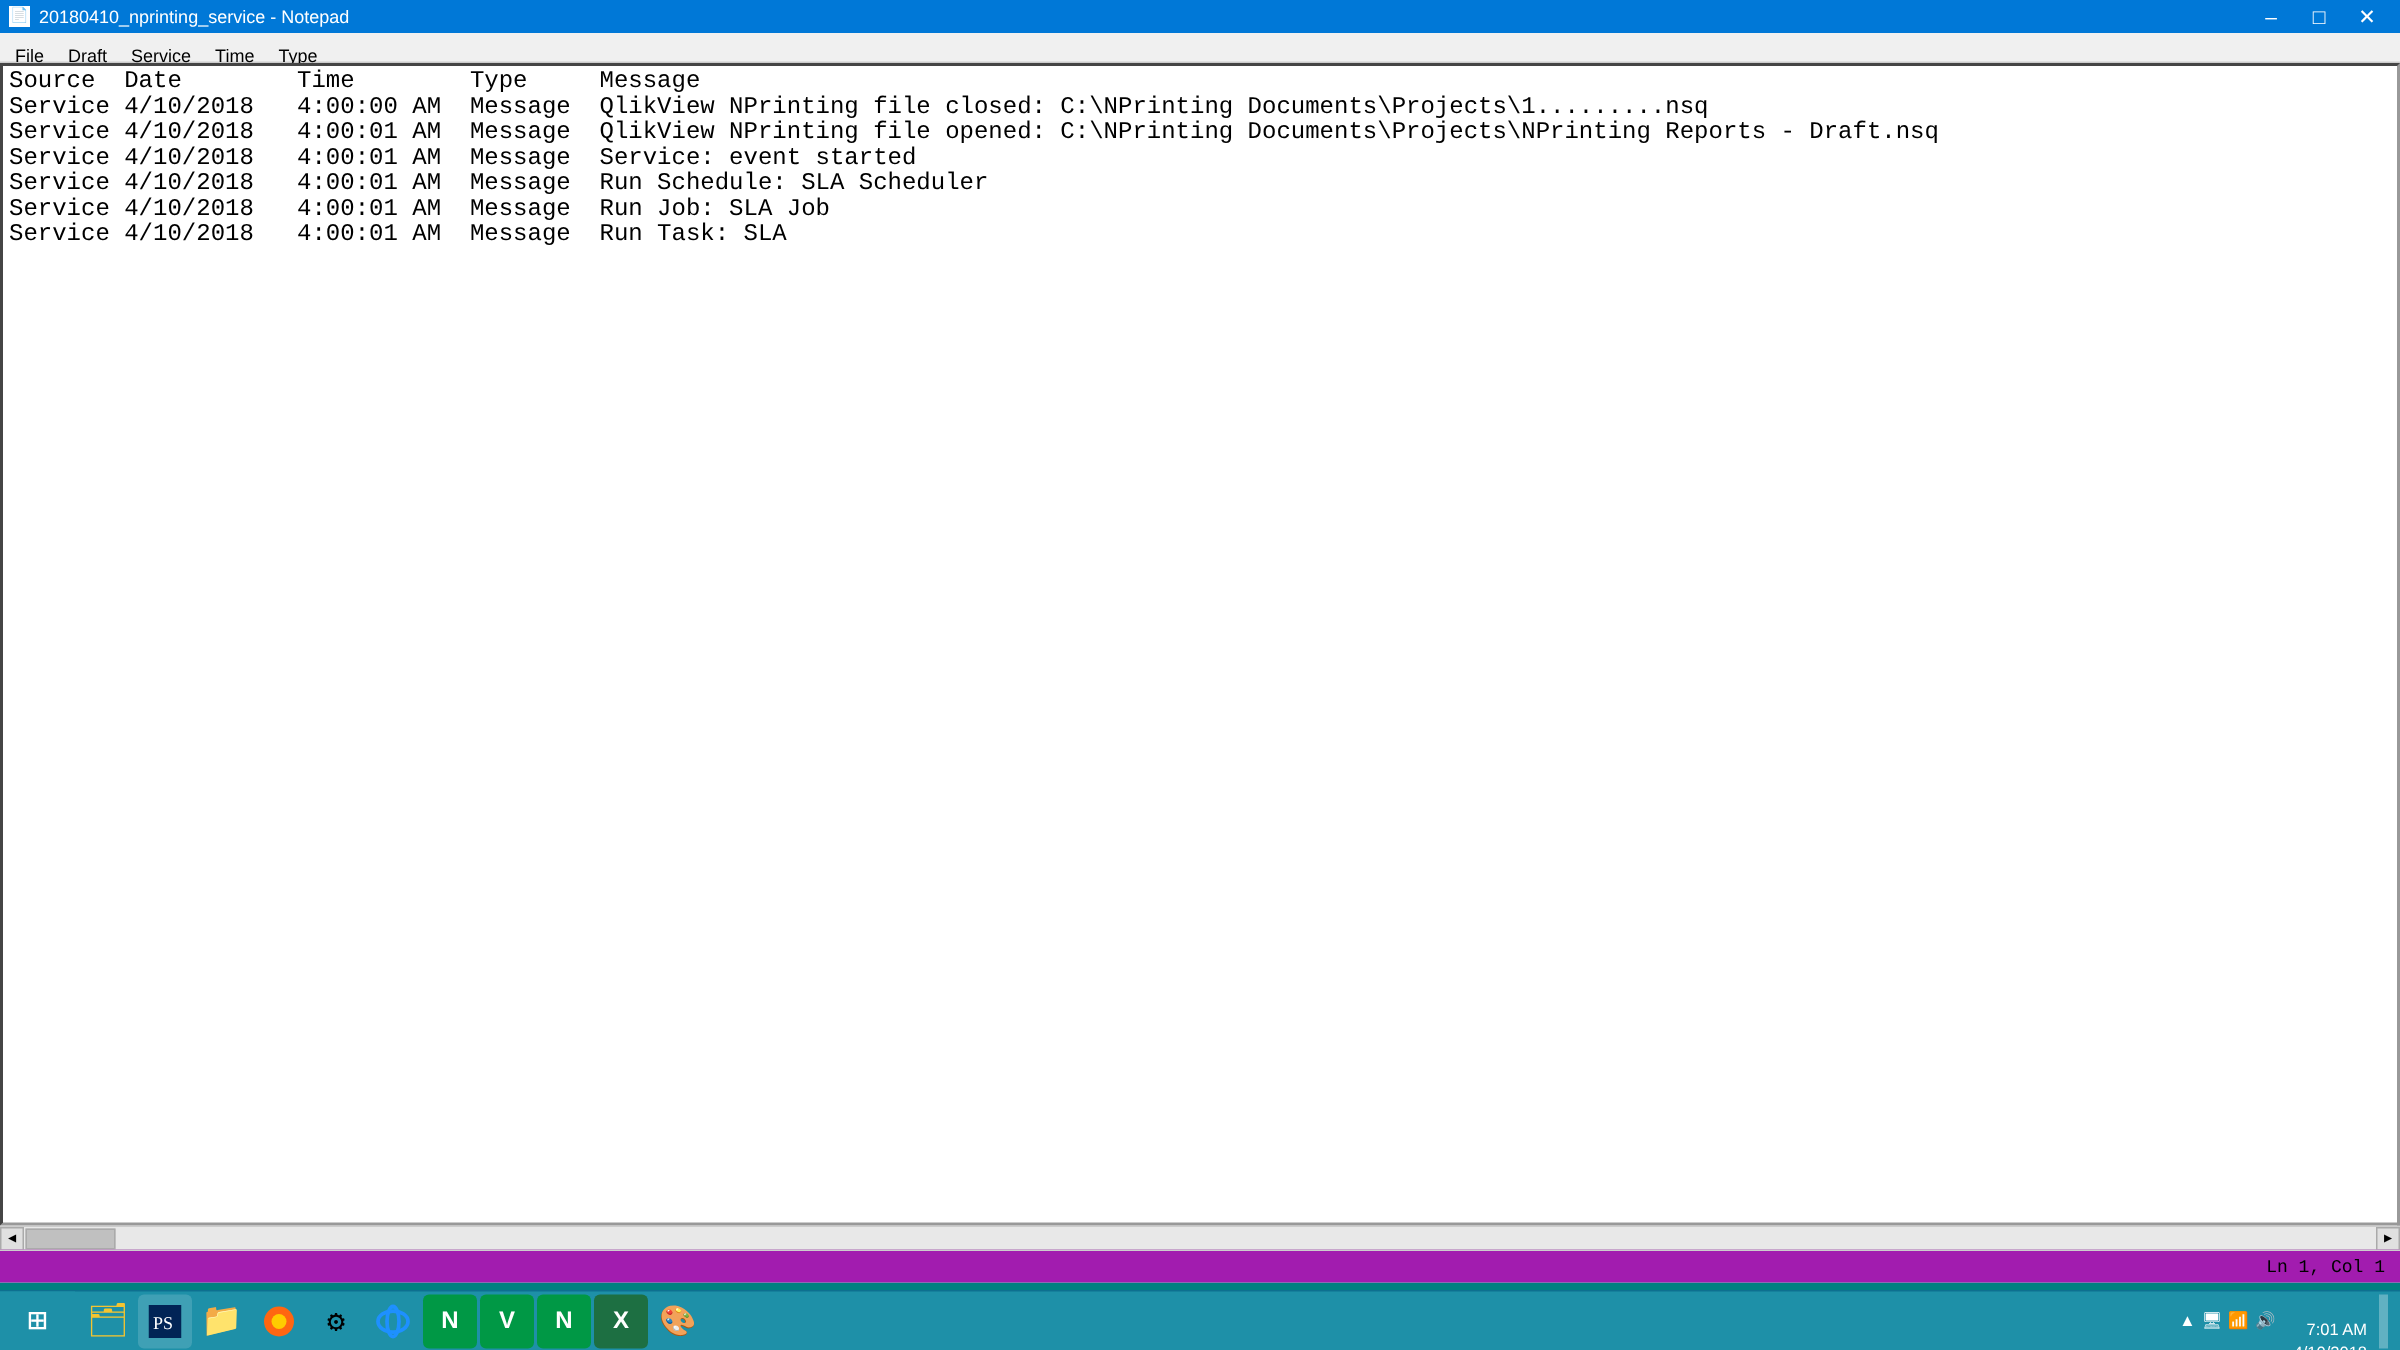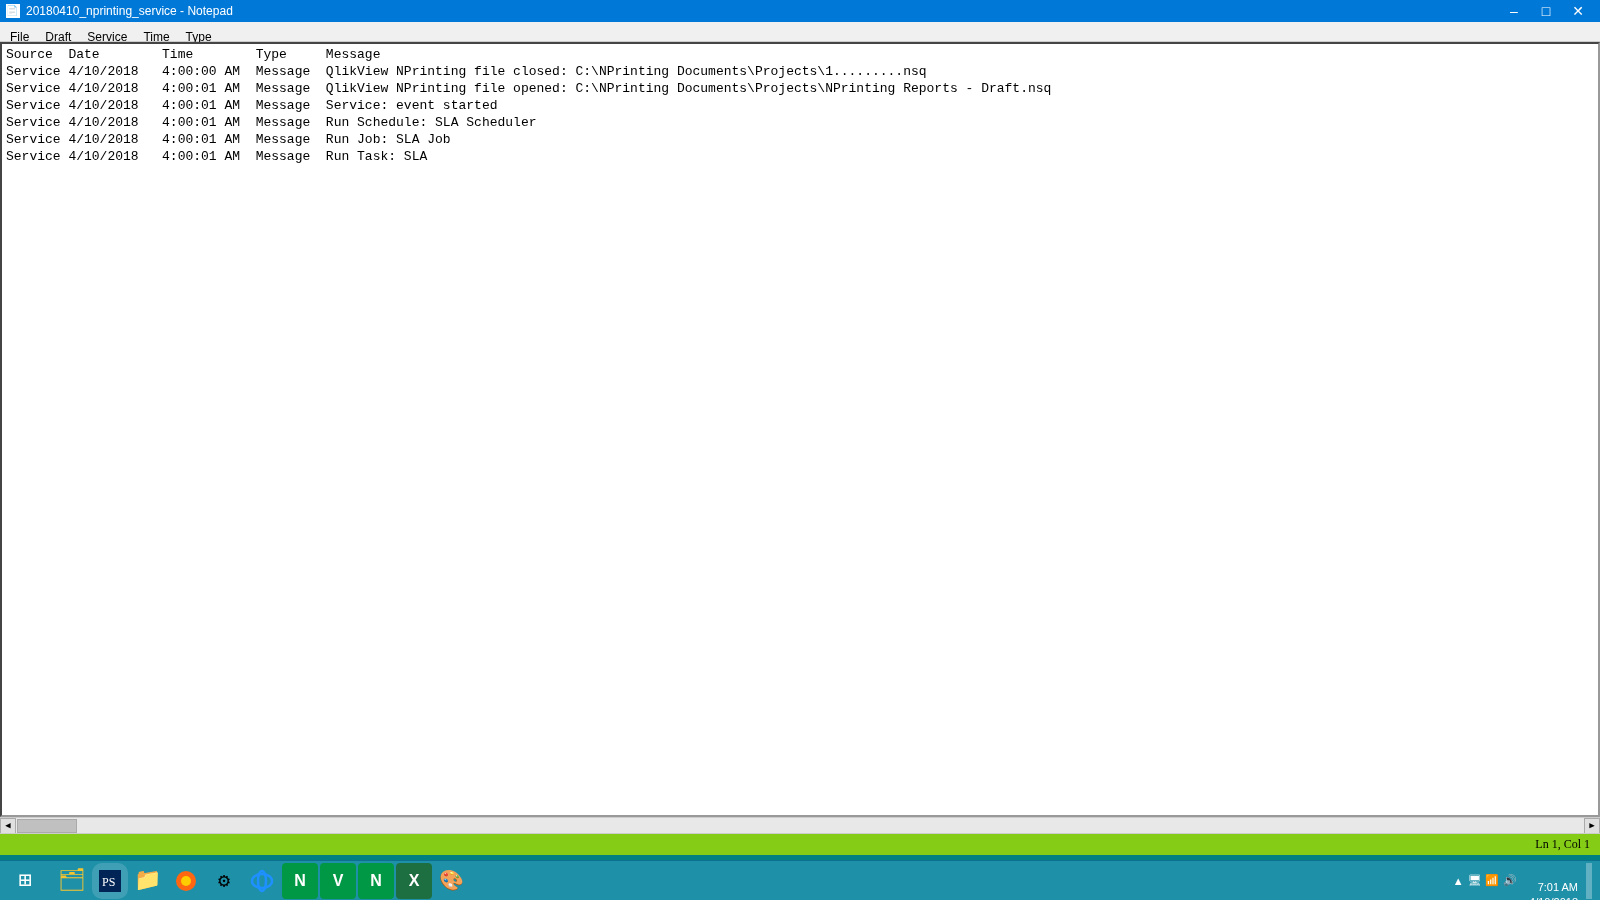--- a/index.html
+++ b/index.html
@@ -35,29 +35,29 @@
       width: 1600px; height: 855px; background: #f0f0f0; display: flex; flex-direction: column;
     }
 
     
     .content-area {
       flex: 1; background: white; overflow: auto; position: relative;
       border: 2px inset #999;
       margin: 0;
     }
     .text-content {
-      padding: 2px 4px; white-space: pre; font-family: 'Courier New', Courier, monospace; font-size: 13px;
+      padding: 2px 4px; white-space: pre; font-family: 'Courier New', Courier, monospace; font-size: 16px;
       line-height: 17px; color: #000;
     }
 
     
     .status-bar {
-      height: 22px; background: #84cc16; border-top: 1px solid #ccc;
+      height: 22px; background: #a21caf; border-top: 1px solid #ccc;
       display: flex; align-items: center; justify-content: flex-end;
-      padding: 0 10px; font-family: Liberation Serif, serif; font-size: 12px;
+      padding: 0 10px; font-family: Liberation Mono, monospace; font-size: 12px;
     }
 
     
     .taskbar {
       position: fixed; bottom: 0; left: 0; width: 1600px; height: 40px;
       background: #1e90a8; display: flex; align-items: center;
       border-top: 1px solid #0e7090;
     }
     .taskbar-start {
       width: 50px; height: 40px; background: #1e90a8; display: flex; align-items: center;
@@ -134,21 +134,21 @@
   <div class="status-bar">
     <span>Ln 1, Col 1</span>
   </div>
 
 </div>
 
 <div class="taskbar">
   <div class="taskbar-start" style="color:white; font-size:22px;">⊞</div>
   <div class="taskbar-icons">
     <div class="taskbar-icon" style="color:#f4c430; font-size:22px;">🗂</div>
-    <div class="taskbar-icon" style="background:rgba(255,255,255,0.15);border-radius:10px;">
+    <div class="taskbar-icon" style="background:rgba(255,255,255,0.15);">
       <svg width="22" height="22" viewBox="0 0 22 22">
           <rect width="22" height="22" fill="#012456"></rect>
           <text x="3" y="16" font-size="12" fill="white" font-family="Consolas">PS</text>
         </svg>
     </div>
     <div class="taskbar-icon" style="font-size:22px;">📁</div>
     <div class="taskbar-icon">
       <svg width="24" height="24" viewBox="0 0 24 24">
           <circle cx="12" cy="12" r="10" fill="#ff6611"></circle>
           <circle cx="12" cy="12" r="5" fill="#ffcc00"></circle>

